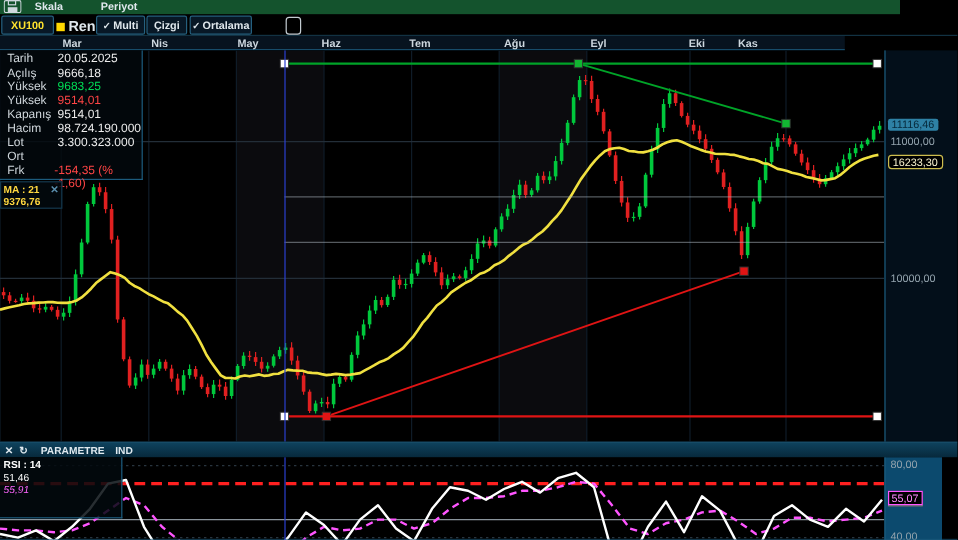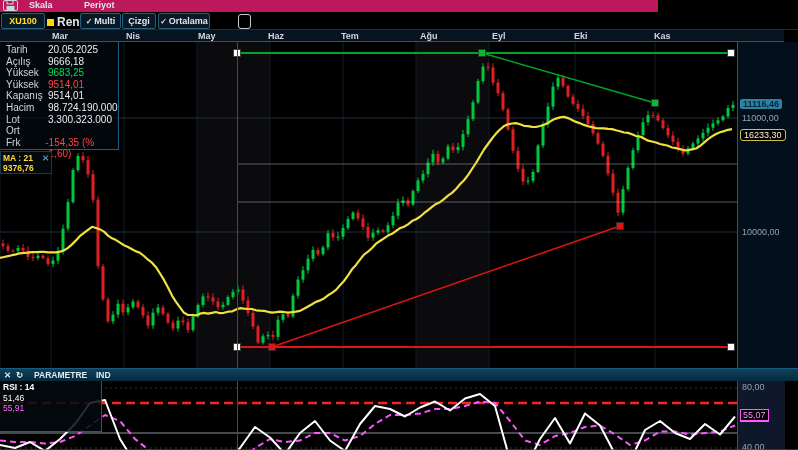--- a/index.html
+++ b/index.html
@@ -1,57 +1,57 @@
 <!DOCTYPE html>
 <html><head>
 <meta charset="utf-8">
 <style>
   *{margin:0;padding:0;box-sizing:border-box}
   html,body{width:798px;height:450px;background:#000;overflow:hidden;
     font-family:"Liberation Sans",sans-serif;color:#dfe7ec;position:relative}
   
-  .toolbar{position:absolute;top:0;left:0;width:658px;height:12px;background:#be185d}
+  .toolbar{position:absolute;top:0;left:0;width:750px;height:12px;background:#14532d}
   .tb-item{position:absolute;top:0;font-size:9px;font-weight:bold;color:#dfe7ec}
   .disk{position:absolute;left:3px;top:0}
   
   .tabrow{position:absolute;top:12px;left:0;width:798px;height:18px;background:#000;border-bottom:1px solid #123243}
   .tab{position:absolute;top:1px;height:16px;border:1px solid #25607f;background:#081826;border-radius:2px;
     font-size:9px;font-weight:bold;display:flex;align-items:center;justify-content:center;padding:0 7px;color:#dfe7ec;cursor:pointer}
   .tab .chk{margin-right:2px;font-size:8px}
   .symtab{color:#ffe32e}
   .renk{position:absolute;top:3px;left:47px;display:flex;align-items:center;gap:3px;font-size:12px;font-weight:bold;cursor:pointer}
   .renk .sq{width:7px;height:7px;background:#ffd800;display:inline-block}
   .minibox{position:absolute;left:238px;top:2px;width:13px;height:15px;border:1px solid #c3ccd2;border-radius:3px}
   
-  .monthrow{position:absolute;top:30px;left:0;width:784px;height:12px;background:#07131f;border-bottom:1px solid #1c5b7d}
+  .monthrow{position:absolute;top:30px;left:0;width:704px;height:12px;background:#07131f;border-bottom:1px solid #1c5b7d}
   .mlab{position:absolute;top:1px;font-size:9px;font-weight:bold;color:#cdd7de}
   
   #main-chart{position:absolute;top:42px;left:0;width:737px;height:326px;background:#000;cursor:crosshair}
   .price-axis{position:absolute;top:42px;left:737px;width:61px;height:326px;background:#030f1a;border-left:1px solid #1c5b7d}
   .axlab{position:absolute;left:4px;font-size:9px;color:#93a3ad;white-space:nowrap}
-  .pill{left:2px;background:#2e81a5;color:#06283a;font-weight:bold;border-radius:2px;padding:0 3px}
+  .pill{left:2px;background:#2e81a5;color:#06283a;font-weight:normal;border-radius:2px;padding:0 3px}
   .ybox{left:2px;border:1px solid #cdbd4e;color:#f8f3cf;border-radius:3px;padding:0 3px;background:#000}
   .wbox{left:2px;border:1px solid #9aa4ad;color:#e8e8e8;padding:0 2px;background:#000}
   .pbox{left:2px;border:1px solid #ff55ff;color:#ff88ff;padding:0 2px;background:#000}
   
   .info{position:absolute;top:42px;left:0;width:119px;height:108px;background:rgba(2,9,14,.82);
     border-right:1px solid #1c5b7d;border-bottom:1px solid #1c5b7d;padding:2px 0 0 6px;z-index:6}
   .irow{display:flex;font-size:10px;line-height:11.6px}
   .irow .lb{width:42px;color:#cfd6db}
   .irow .vl{color:#ececec}
   
   .mabox{position:absolute;top:151px;left:0;width:52px;height:23px;background:rgba(2,9,14,.85);
     border:1px solid #15394e;font-size:8.5px;font-weight:bold;color:#ffd840;padding:1px 2px;z-index:6;line-height:10px}
   .mabox .x{color:#5b8fae;float:right;cursor:pointer}
   
   .rsi-header{position:absolute;top:368px;left:0;width:798px;height:13px;
     background:linear-gradient(#0e425d,#07293c);border-top:1px solid #1c5b7d;z-index:5}
   .rh-item{position:absolute;top:1px;font-size:8.5px;font-weight:bold;color:#dfe9ef;cursor:pointer}
   #rsi-chart{position:absolute;top:381px;left:0;width:737px;height:69px;background:#000;cursor:crosshair}
-  .rsi-axis{position:absolute;top:381px;left:737px;width:48px;height:69px;background:#0f172a;border-left:1px solid #1c5b7d;overflow:hidden}
+  .rsi-axis{position:absolute;top:381px;left:737px;width:48px;height:69px;background:#0c4a6e;border-left:1px solid #1c5b7d;overflow:hidden}
   .rsibox{position:absolute;top:381px;left:0;width:102px;height:51px;background:rgba(2,9,14,.85);
     border-right:1px solid #1c5b7d;border-bottom:1px solid #1c5b7d;font-size:8.5px;line-height:10.5px;padding:1px 0 0 3px;z-index:6}
   .crosshair{position:absolute;width:1px;background:#2a3fd0;z-index:4}
   .bottom-line{position:absolute;top:449px;left:0;width:798px;height:1px;background:#1c5b7d;opacity:.6}
   svg{display:block}
 </style>
 </head>
 <body>
 
 <div class="toolbar">
@@ -90,21 +90,21 @@
 
 <div class="monthrow">
   <span class="mlab" style="left:52px">Mar</span>
   <span class="mlab" style="left:126px">Nis</span>
   <span class="mlab" style="left:198px">May</span>
   <span class="mlab" style="left:268px">Haz</span>
   <span class="mlab" style="left:341px">Tem</span>
   <span class="mlab" style="left:420px">Ağu</span>
   <span class="mlab" style="left:492px">Eyl</span>
   <span class="mlab" style="left:574px">Eki</span>
-  <span class="mlab" style="left:654px">Kas</span>
+  <span class="mlab" style="left:615px">Kas</span>
 </div>
 
 <div id="main-chart">
     <svg width="737" height="326" viewBox="0 42 737 326">
       <line x1="0" y1="42" x2="0" y2="368" stroke="#0f1c28"></line>
       <line x1="51" y1="42" x2="51" y2="368" stroke="#0f1c28"></line>
       <line x1="124" y1="42" x2="124" y2="368" stroke="#0f1c28"></line>
       <rect x="197" y="42" width="73" height="326" fill="#0b0b0e"></rect>
       <line x1="197" y1="42" x2="197" y2="368" stroke="#0f1c28"></line>
       <line x1="270" y1="42" x2="270" y2="368" stroke="#0f1c28"></line>
@@ -496,21 +496,21 @@
       <line x1="0" y1="433.0" x2="737" y2="433.0" stroke="#8a949c" stroke-width="1"></line>
       <line x1="0" y1="448.0" x2="737" y2="448.0" stroke="#28343e" stroke-width="1" stroke-dasharray="2,3"></line>
       <path d="M0.0 440.5L15.0 442.0L30.0 442.0L45.0 443.5L60.0 442.0L75.0 436.0L90.0 425.5L105.0 415.0L120.0 421.0L135.0 439.0L150.0 451.0L165.0 460.0L180.0 463.0L195.0 466.0L210.0 467.5L225.0 467.5L240.0 461.5L255.0 448.0L270.0 439.0L285.0 442.0L300.0 440.5L315.0 433.0L330.0 433.0L345.0 440.5L360.0 436.0L375.0 424.0L390.0 415.0L405.0 415.0L420.0 413.5L435.0 409.0L450.0 409.0L465.0 406.0L480.0 401.5L495.0 403.0L510.0 421.0L525.0 440.5L540.0 445.0L555.0 436.0L570.0 433.0L585.0 427.0L600.0 425.5L615.0 434.5L630.0 445.0L645.0 440.5L660.0 431.5L675.0 431.5L690.0 434.5L705.0 433.0L720.0 431.5L735.0 425.5" fill="none" stroke="#ff55ff" stroke-width="2" stroke-dasharray="6,4" stroke-linejoin="round"></path>
       <path d="M0.0 445.0L15.0 448.0L30.0 442.0L45.0 451.0L60.0 439.0L75.0 424.0L90.0 403.0L105.0 400.0L120.0 439.0L135.0 463.0L150.0 466.0L165.0 470.5L180.0 461.5L195.0 467.5L210.0 472.0L225.0 463.0L240.0 448.0L255.0 427.0L270.0 437.5L285.0 454.0L300.0 433.0L315.0 421.0L330.0 440.5L345.0 451.0L360.0 424.0L375.0 406.0L390.0 409.0L405.0 416.5L420.0 407.5L435.0 401.5L450.0 410.5L465.0 398.5L480.0 394.0L495.0 406.0L510.0 460.0L525.0 469.0L540.0 439.0L555.0 418.0L570.0 443.5L585.0 413.5L600.0 425.5L615.0 454.0L630.0 461.5L645.0 430.0L660.0 421.0L675.0 433.0L690.0 439.0L705.0 424.0L720.0 434.5L735.0 416.5" fill="none" stroke="#ffffff" stroke-width="2" stroke-linejoin="round"></path>
     </svg>
   </div>
 
 <div class="rsibox">
   <span style="color:#fff;font-weight:bold">RSI : 14</span><br>
   <span style="color:#fff">51,46</span><br>
-  <span style="color: rgb(255, 102, 255);">55,91</span>
+  <span style="color: rgb(255, 102, 255); font-style: italic;">55,91</span>
 </div>
 
 <div class="rsi-axis">
   <span class="axlab" style="top:1px">80,00</span>
   <span class="axlab wbox" style="top:29px">85,46</span>
   <span class="axlab pbox" style="top:28px">55,07</span>
   <span class="axlab" style="top:61px">40,00</span>
 </div>
 
 <div class="crosshair" id="xh1" style="top: 42px; height: 326px; left: 237px; background: rgb(42, 63, 208);"></div>

